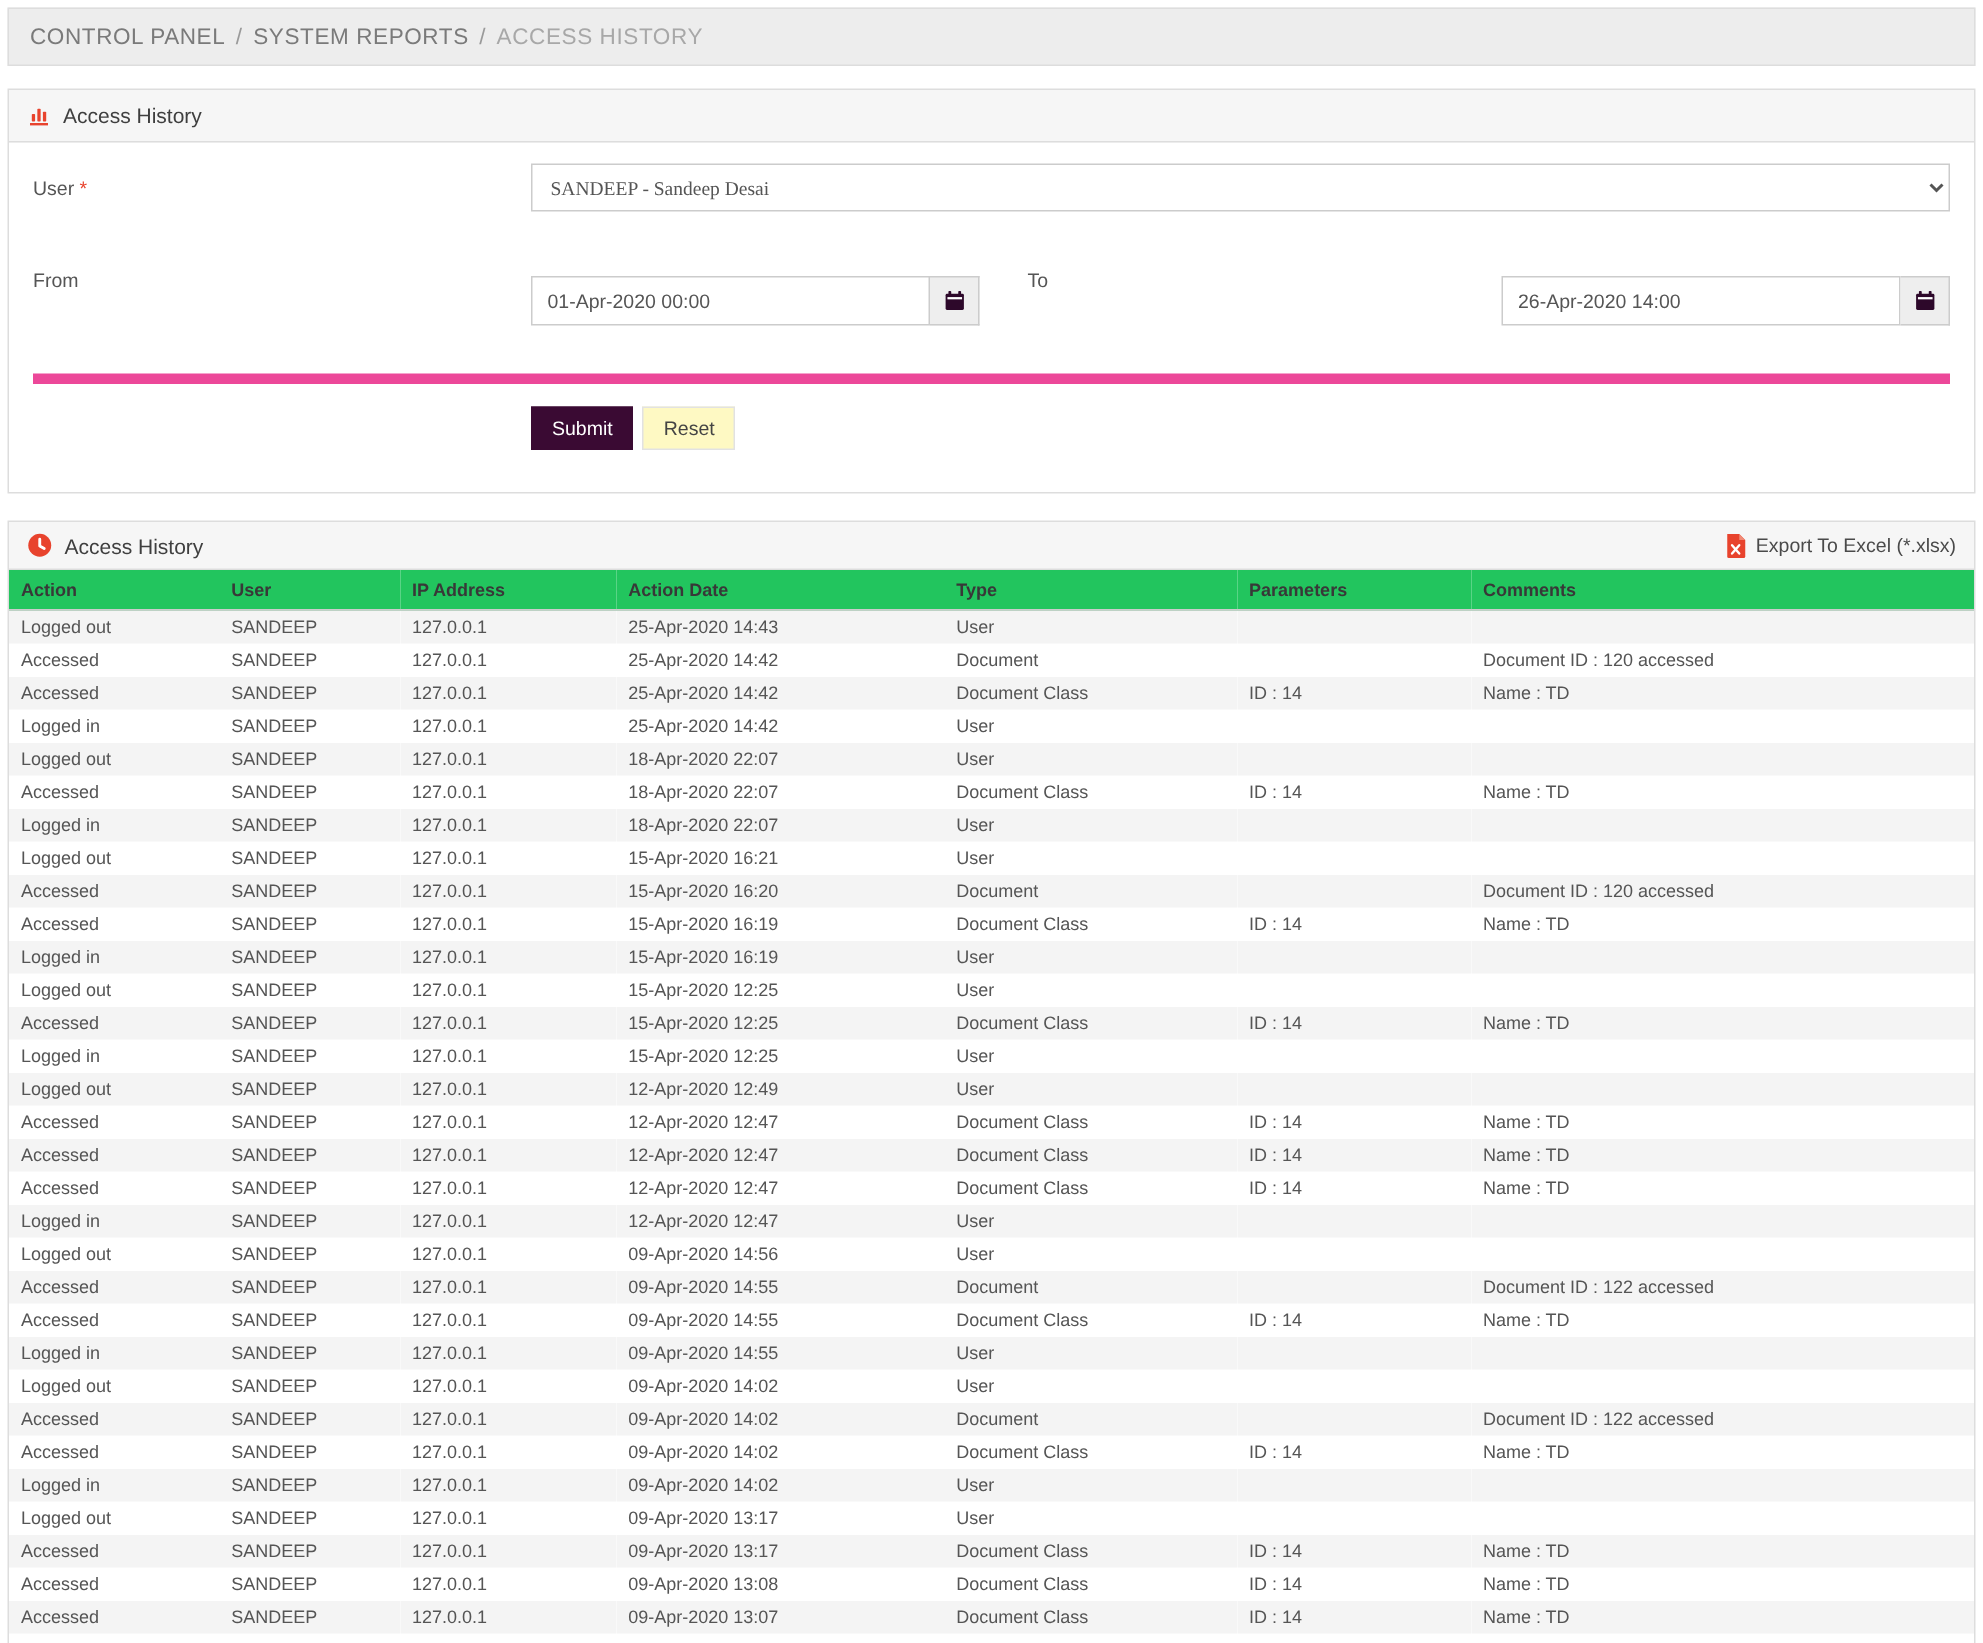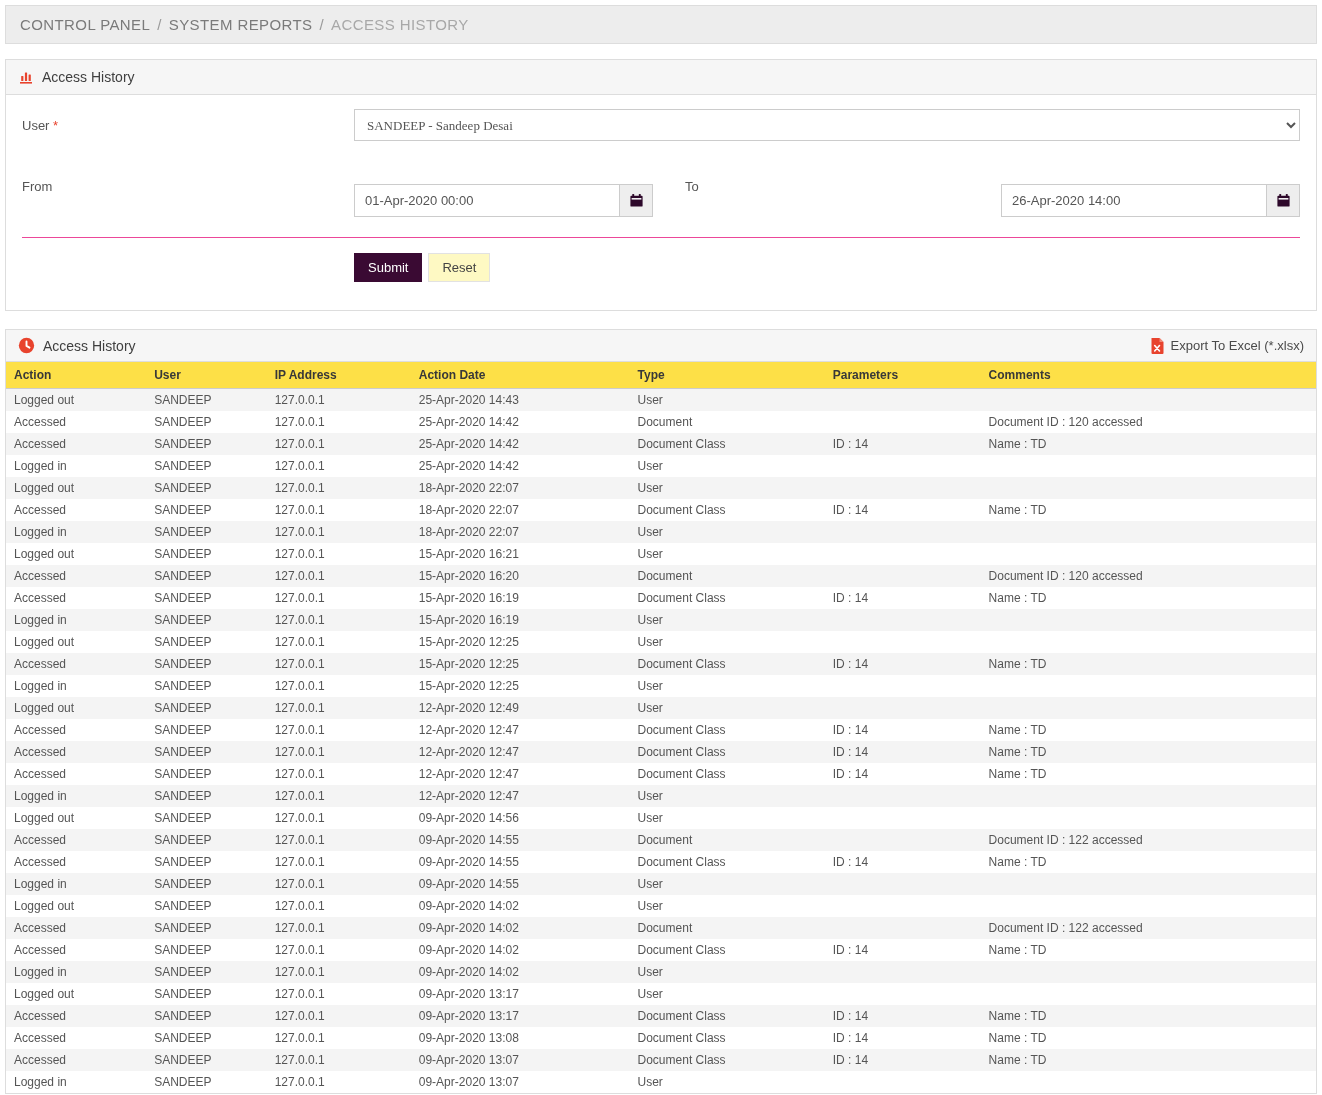--- a/index.html
+++ b/index.html
@@ -72,22 +72,22 @@
     width:33px; height:33px;
     border:1px solid #ccc;
     border-left:none;
     background:#eee;
     display:flex; align-items:center; justify-content:center;
     cursor:pointer;
   }
   .to-label { margin-left:32px; color:#555; }
   .to-group { margin-left:auto; }
   .form-footer {
-    border-top:1px solid #ec4899;
-    margin-top:20px;
+    border-top:7px solid #ec4899;
+    margin-top:32px;
     padding:15px 0 12px 332px;
     display:flex; gap:6px;
   }
   .btn {
     font-family:inherit;
     font-size:13px;
     padding:6px 13px;
     border:1px solid transparent;
     cursor:pointer;
   }
@@ -100,21 +100,21 @@
     font-size:13px; color:#4a4a4a;
     text-decoration:none; cursor:pointer;
   }
   table { width:100%; border-collapse:collapse; table-layout:fixed; font-size:12px; }
   thead th {
     text-align:left;
     font-weight:bold;
     color:#383838;
     padding:6px 8px;
     border-bottom:1px solid #ccc;
-    background:#fde047;
+    background:#22c55e;
   }
   tbody td {
     padding:4px 8px;
     color:#555;
     height:22px;
     overflow:hidden;
     white-space:nowrap;
   }
   tbody tr:nth-child(odd) { background:#f4f4f4; }
   th:nth-child(1), td:nth-child(1) { width:10.7%; }

